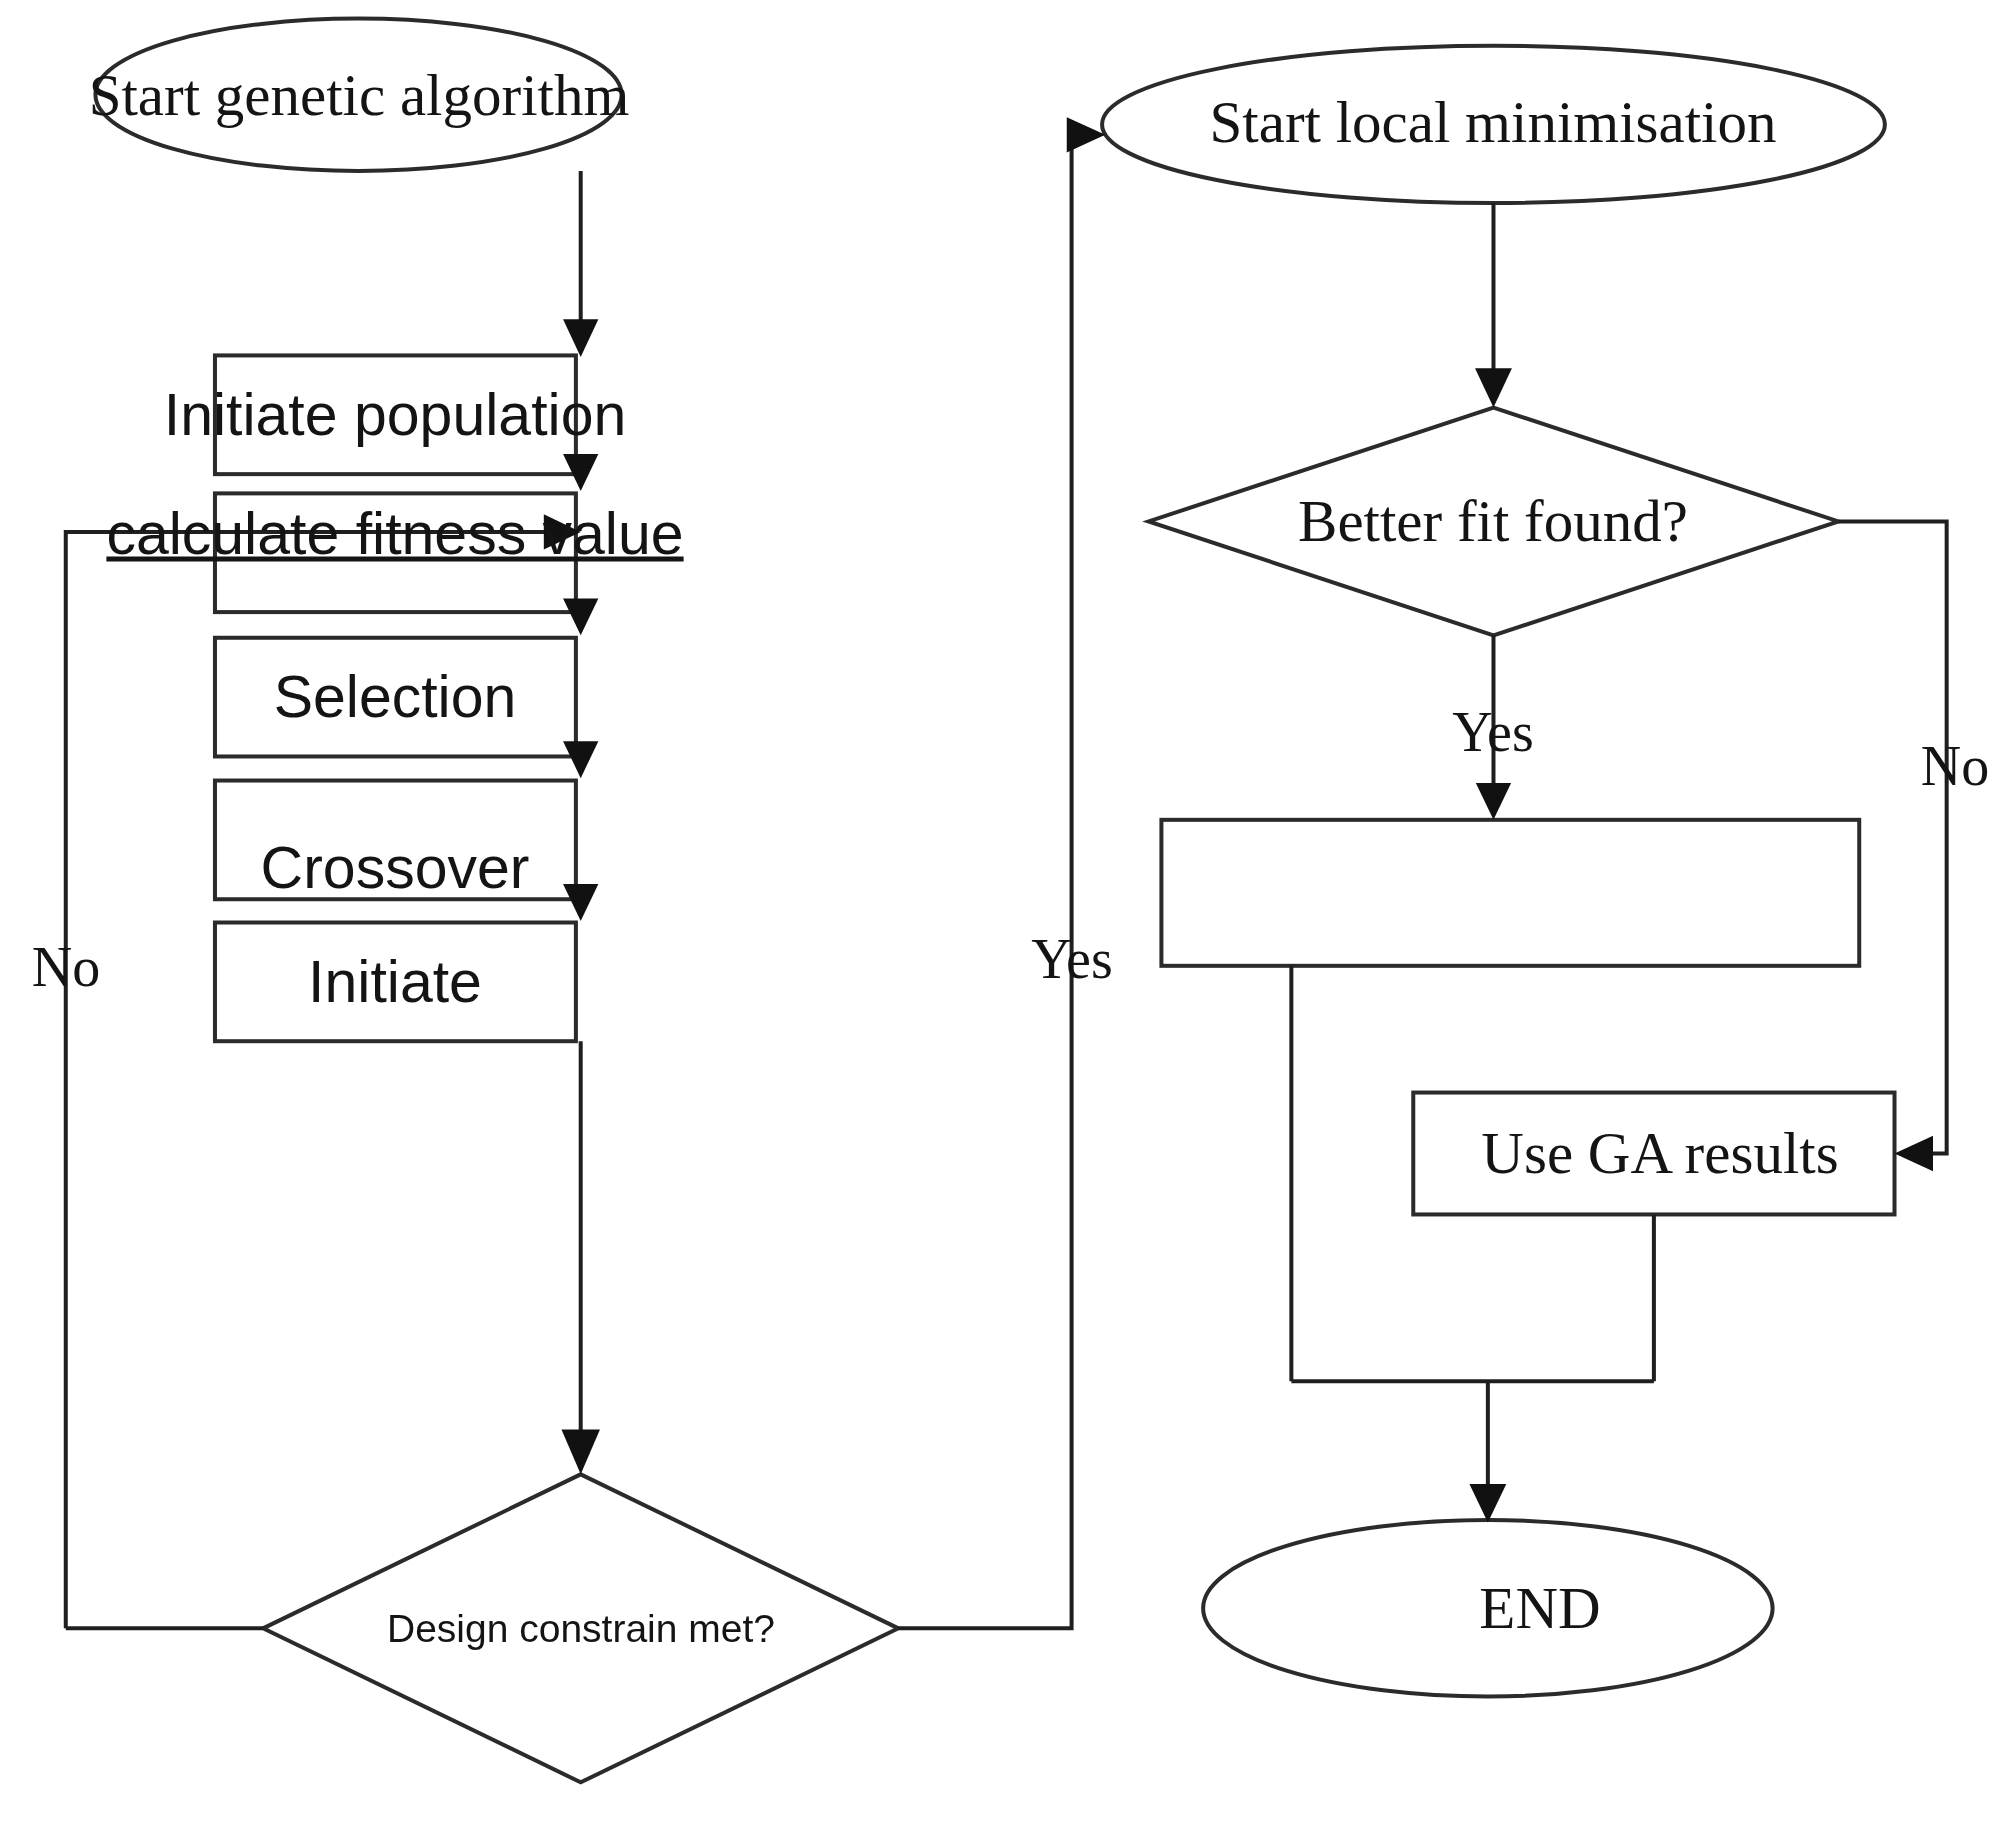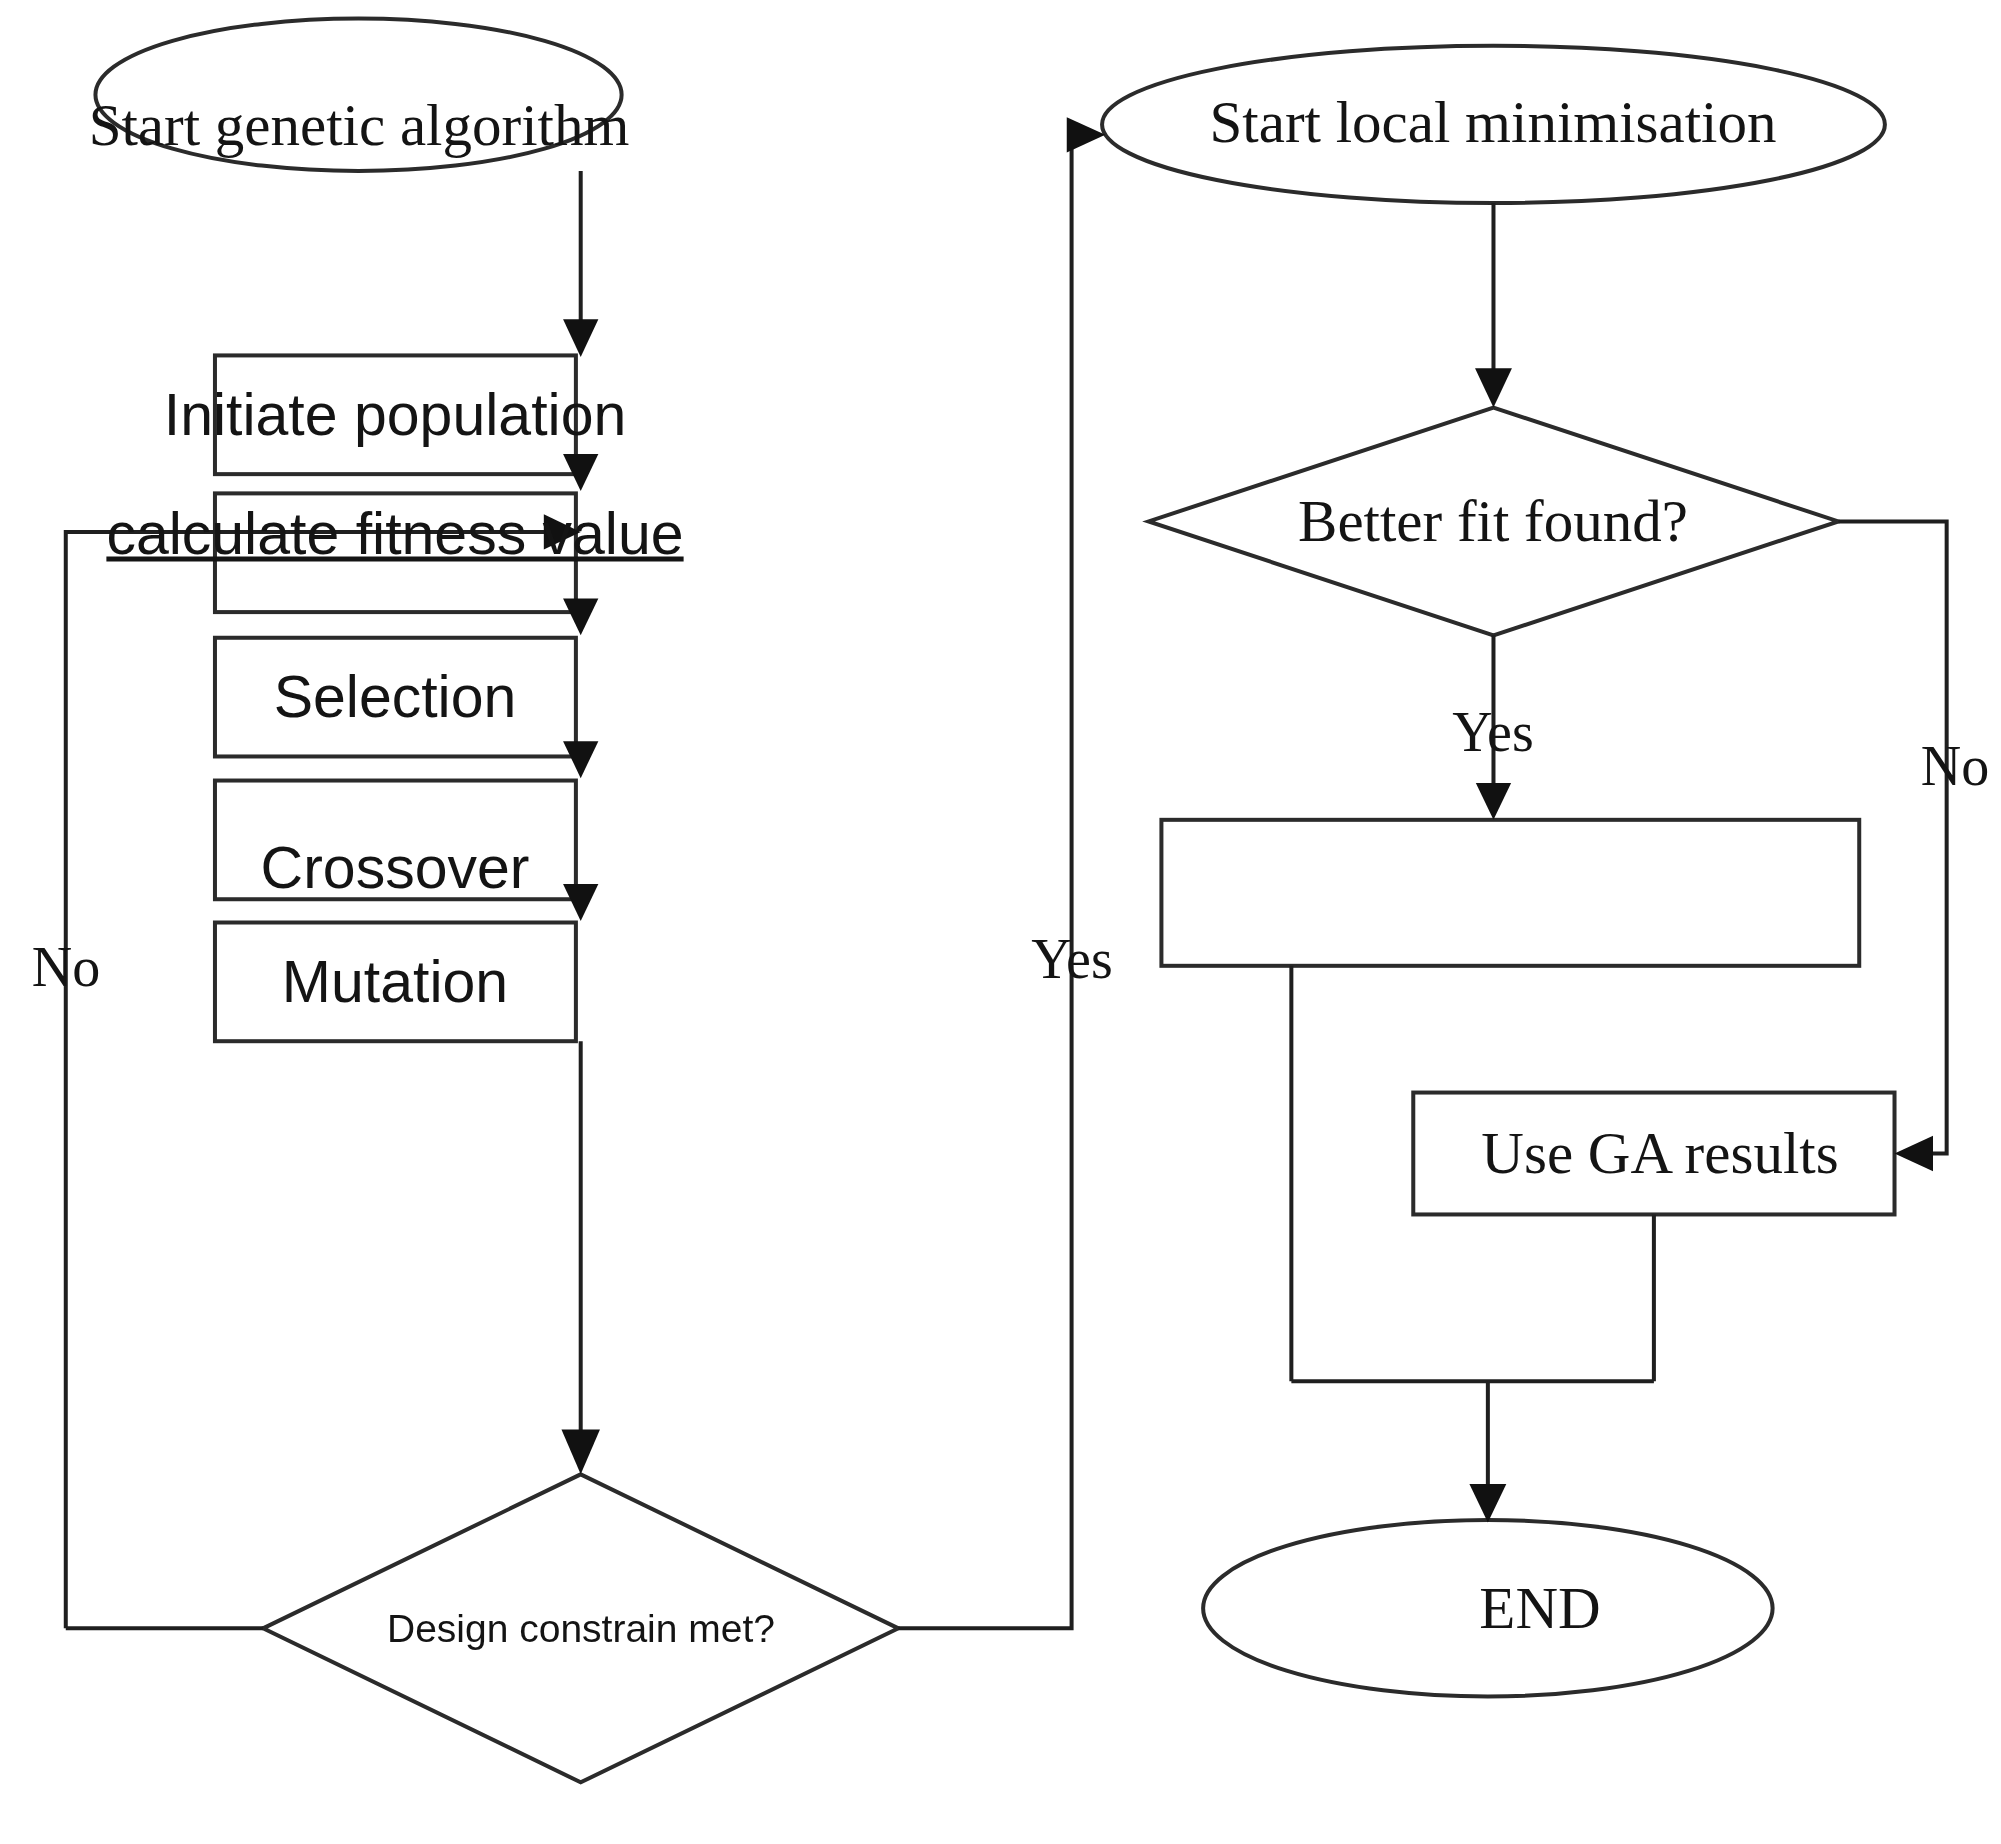--- a/index.html
+++ b/index.html
@@ -135,31 +135,31 @@
 
     <path class="conn" d="M 2062 1514 L 2062 1722"></path>
 
     <path class="conn" d="M 1610 1722 L 2062 1722"></path>
 
     <path class="conn" d="M 1855 1722 L 1855 1862"></path>
     <polygon class="arrowhead" points="1855,1898 1832,1850 1878,1850"></polygon>
 
   </svg>
 
-  <div class="lbl serif node-text center-xy" style="left:359px; top:95px;margin-top:30px;">Start genetic algorithm</div>
+  <div class="lbl serif node-text center-xy" style="left:359px; top:95px;">Start genetic algorithm</div>
 
   <div class="lbl sans node-text center-xy" style="left:395px; top:415px;">Initiate population</div>
 
   <div class="lbl sans node-text center-xy" style="left:395px; top:534px;text-decoration:underline;">calculate fitness value</div>
 
   <div class="lbl sans node-text center-xy" style="left:395px; top:697px;">Selection</div>
 
   <div class="lbl sans node-text center-xy" style="left:395px; top:840px;margin-top:28px;">Crossover</div>
 
-  <div class="lbl sans node-text center-xy" style="left:395px; top:982px;">Mutation</div>
+  <div class="lbl sans node-text center-xy" style="left:395px; top:982px;">Initiate</div>
 
   <div class="lbl sans cond-text center-xy" style="left:581px; top:1628px; font-stretch:condensed;">Design constrain met?</div>
 
   <div class="lbl serif edge-text center-xy" style="left:66px; top:967px;">No</div>
 
   <div class="lbl serif edge-text center-xy" style="left:1072px; top:959px;">Yes</div>
 
   <div class="lbl serif node-text center-xy" style="left:1493px; top:521px;">Better fit found?</div>
 
   <div class="lbl serif node-text center-xy" style="left:1493px; top:122px;">Start local minimisation</div>

